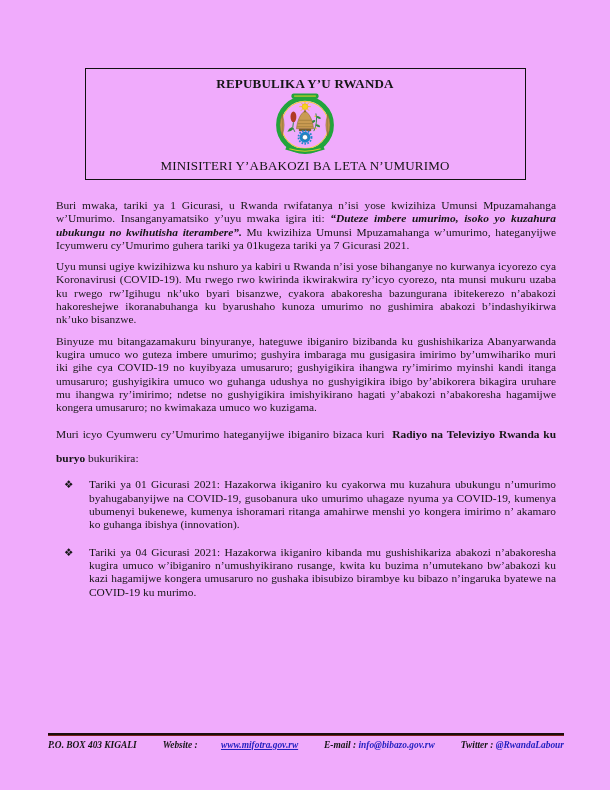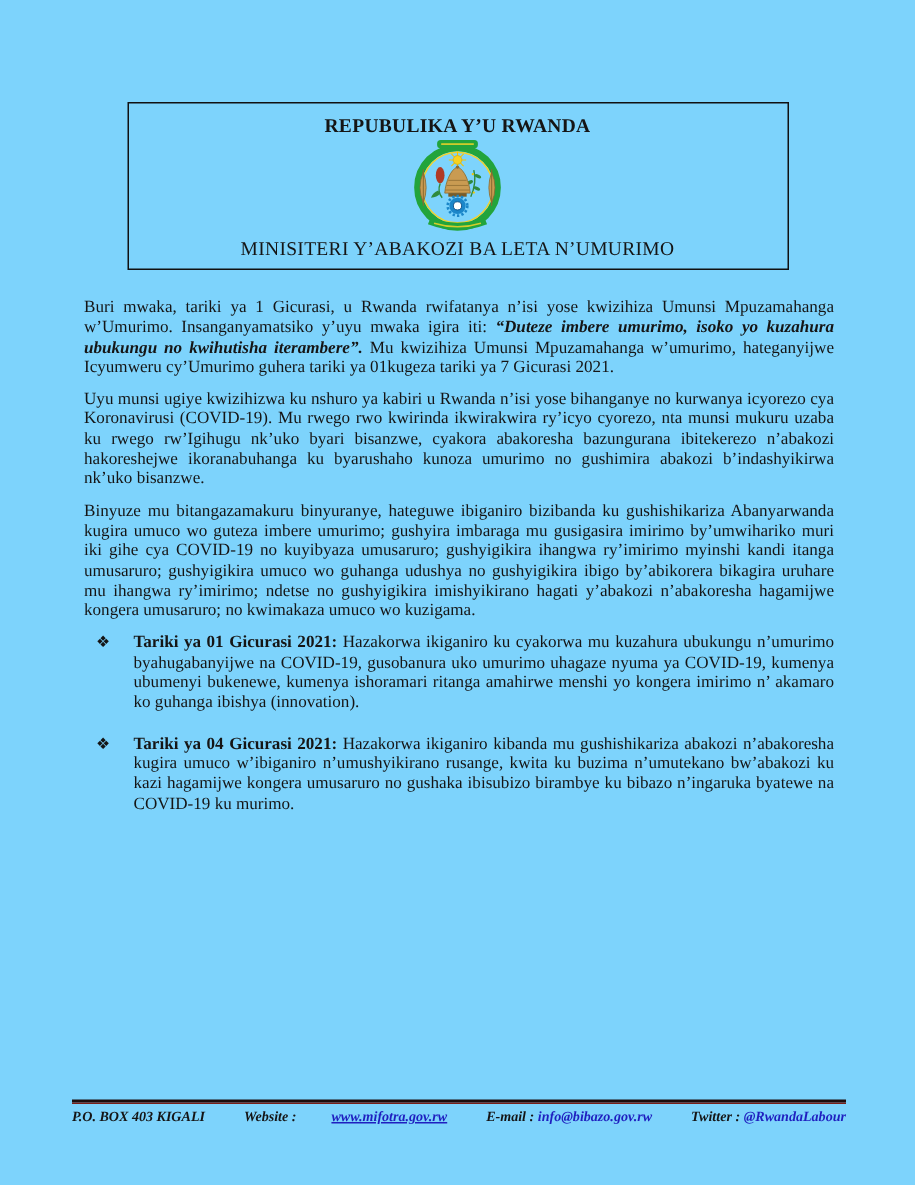--- a/index.html
+++ b/index.html
@@ -1,20 +1,20 @@
 <!DOCTYPE html>
 <html><head>
 <meta charset="utf-8">
 <style>
   * { margin:0; padding:0; box-sizing:border-box; }
   html,body { background:#ffffff; }
   .page {
     position:relative;
     width:610px; height:790px;
-    background:#7dd3fc;
+    background:#f0abfc;
     font-family:"Liberation Serif", serif;
     color:#151515;
     overflow:hidden;
   }
   .header-box {
     margin:68px auto 0 auto;
     width:441px;
     border:1.6px solid #111;
     text-align:center;
     padding:7px 4px 5px 4px;
@@ -47,21 +47,21 @@
     position:relative;
     padding-left:33px;
     margin-bottom:14px;
     text-align:justify;
   }
   .bullet .marker {
     position:absolute; left:8px; top:0;
     font-family:"DejaVu Sans", sans-serif;
     font-size:10.5px;
   }
-  .bullet b { font-weight:bold; }
+  .bullet b { font-weight:normal; }
   .page-footer {
     position:absolute;
     left:48px; right:46px; top:733px;
   }
   .footer-rule {
     height:1.6px;
     border-top:2.6px solid #1b0d0d;
     border-bottom:1.6px solid #77201a;
   }
   .footer-row {
@@ -137,20 +137,21 @@
   <div class="doc-title">
   </div>
 
   <div class="body-text">
     <p><span>Buri mwaka, tariki ya 1 Gicurasi, u Rwanda rwifatanya n’isi yose kwizihiza Umunsi Mpuzamahanga w’Umurimo. Insanganyamatsiko y’uyu mwaka igira iti: </span><span class="quote-bi">“Duteze imbere umurimo, isoko yo kuzahura ubukungu no kwihutisha iterambere”.</span><span> Mu kwizihiza Umunsi Mpuzamahanga w’umurimo, hateganyijwe Icyumweru cy’Umurimo guhera tariki ya 01kugeza tariki ya 7 Gicurasi 2021.</span></p>
 
     <p>Uyu munsi ugiye kwizihizwa ku nshuro ya kabiri u Rwanda n’isi yose bihanganye no kurwanya icyorezo cya Koronavirusi (COVID-19). Mu rwego rwo kwirinda ikwirakwira ry’icyo cyorezo, nta munsi mukuru uzaba ku rwego rw’Igihugu nk’uko byari bisanzwe, cyakora abakoresha bazungurana ibitekerezo n’abakozi hakoreshejwe ikoranabuhanga ku byarushaho kunoza umurimo no gushimira abakozi b’indashyikirwa nk’uko bisanzwe.</p>
 
     <p>Binyuze mu bitangazamakuru binyuranye, hateguwe ibiganiro bizibanda ku gushishikariza Abanyarwanda kugira umuco wo guteza imbere umurimo; gushyira imbaraga mu gusigasira imirimo by’umwihariko muri iki gihe cya COVID-19 no kuyibyaza umusaruro; gushyigikira ihangwa ry’imirimo myinshi kandi itanga umusaruro; gushyigikira umuco wo guhanga udushya no gushyigikira ibigo by’abikorera bikagira uruhare mu ihangwa ry’imirimo; ndetse no gushyigikira imishyikirano hagati y’abakozi n’abakoresha hagamijwe kongera umusaruro; no kwimakaza umuco wo kuzigama.</p>
 
+    <p class="p4"><span>Muri icyo Cyumweru cy’Umurimo hateganyijwe ibiganiro bizaca kuri&nbsp; </span><b>Radiyo na Televiziyo Rwanda ku buryo</b><span> bukurikira:</span></p>
 
     <div class="bullet">
       <span class="marker">❖</span>
       <span><b>Tariki ya 01 Gicurasi 2021:</b><span> Hazakorwa ikiganiro ku cyakorwa mu kuzahura ubukungu n’umurimo byahugabanyijwe na COVID-19, gusobanura uko umurimo uhagaze nyuma ya COVID-19, kumenya ubumenyi bukenewe, kumenya ishoramari ritanga amahirwe menshi yo kongera imirimo n’ akamaro ko guhanga ibishya (innovation).</span></span>
     </div>
 
     <div class="bullet">
       <span class="marker">❖</span>
       <span><b>Tariki ya 04 Gicurasi 2021:</b><span> Hazakorwa ikiganiro kibanda mu gushishikariza abakozi n’abakoresha kugira umuco w’ibiganiro n’umushyikirano rusange, kwita ku buzima n’umutekano bw’abakozi ku kazi hagamijwe kongera umusaruro no gushaka ibisubizo birambye ku bibazo n’ingaruka byatewe na COVID-19 ku murimo.</span></span>
     </div>

